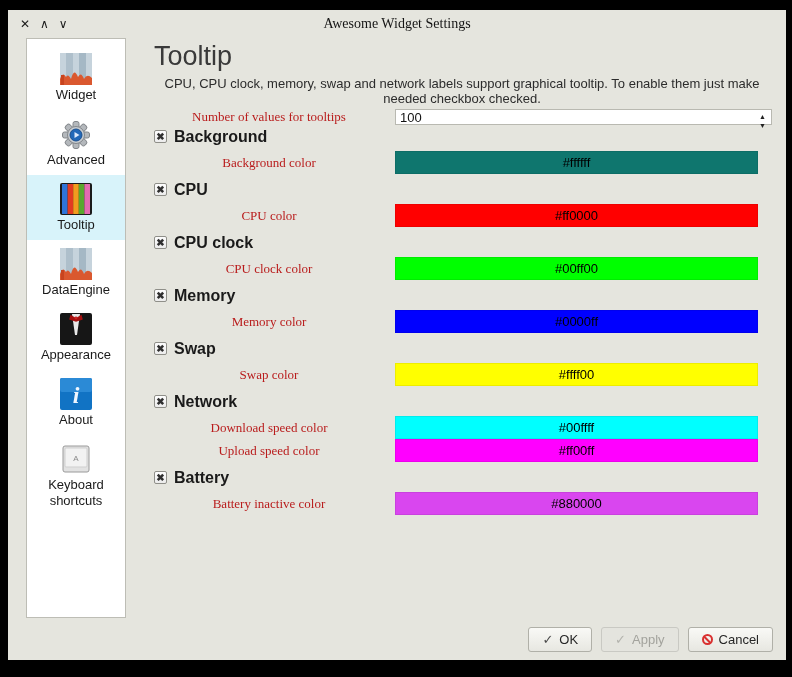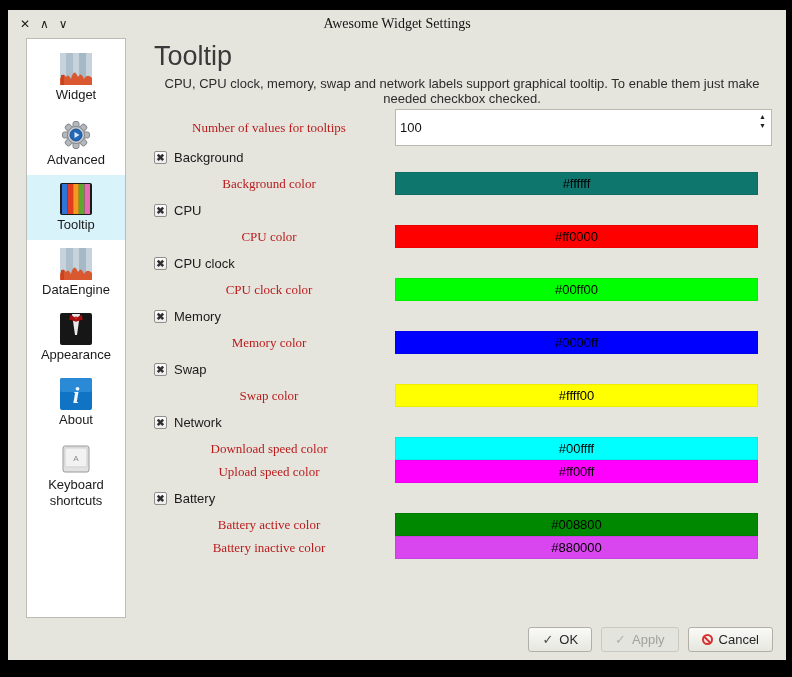--- a/index.html
+++ b/index.html
@@ -36,41 +36,41 @@
   .side-icon { width:32px; height:32px; }
   .side-icon svg { display:block; }
   .side-label { font-size:13px; color:#1a1a1a; text-align:center; line-height:16px; margin-top:2px; }
   
   .main { position:absolute; left:138px; top:28px; width:632px; }
   .heading { margin:2px 0 0 8px; font-size:27px; font-weight:400; color:#3a3a3a; line-height:32px; }
   .desc { margin-top:4px; text-align:center; font-size:13px; line-height:15px; color:#2c2c2c; }
   .form-label { width:249px; padding-right:3px; text-align:center; font-size:13px; color:#b91c1c; white-space:nowrap;font-family:Liberation Serif, serif; }
   .spin-row { margin-top:3px; display:flex; align-items:center; }
   .spinbox {
-    position:relative; width:377px; height:37px;
+    position:relative; width:377px; height:16px;
     border:1px solid #b9b9b1; background:#fff; display:flex; align-items:center;
   }
   .spin-input {
     border:none; outline:none; background:transparent; width:340px;
     font-size:13px; padding-left:4px; color:#111; font-family:inherit;
   }
   .spin-arrows {
     position:absolute; right:5px; top:2px; display:flex; flex-direction:column;
     font-size:7px; line-height:9px; color:#222; cursor:default;
   }
   .sec-header { display:flex; align-items:center; gap:7px; margin:7px 0 6px; height:17px; }
   .sections > .sec-header:first-child { margin-top:3px; }
   .checkbox {
     width:13px; height:13px; margin-left:8px; flex:0 0 13px;
     border:1px solid #8f8f89; border-radius:2px;
     background:linear-gradient(#fdfdfd,#ececec);
     display:flex; align-items:center; justify-content:center;
     font-size:10px; font-weight:bold; color:#2f2f2f; line-height:1;
   }
-  .sec-label { font-size:13px; font-weight:normal; color:#1a1a1a; }
+  .sec-label { font-size:16px; font-weight:bold; color:#1a1a1a; }
   .color-row { display:flex; align-items:center; height:23px; }
   .color-btn {
     width:363px; height:23px; border:none; padding:0;
     display:flex; align-items:center; justify-content:center;
     font-size:13px; color:#000; font-family:inherit;
     box-shadow:inset 0 0 0 1px rgba(0,0,0,0.07);
   }
   
   .footer { position:absolute; right:13px; bottom:8px; display:flex; gap:9px; }
   .btn {
@@ -271,26 +271,20 @@
     <div class="form-label row-label">Upload speed color</div>
     <button class="color-btn" style="background: rgb(255, 0, 255);">
       <span>#ff00ff</span>
     </button>
   </div>
         <div class="sec-header">
     <span class="checkbox">✖</span>
     <span class="sec-label">Battery</span>
   </div>
         <div class="color-row">
-    <div class="form-label row-label">Battery active color</div>
-    <button class="color-btn" style="background: rgb(0, 136, 0);">
-      <span>#008800</span>
-    </button>
-  </div>
-        <div class="color-row">
     <div class="form-label row-label">Battery inactive color</div>
     <button class="color-btn" style="background: #d946ef;">
       <span>#880000</span>
     </button>
   </div>
       </div>
   </div>
 
   <div class="footer">
     <button class="btn">

